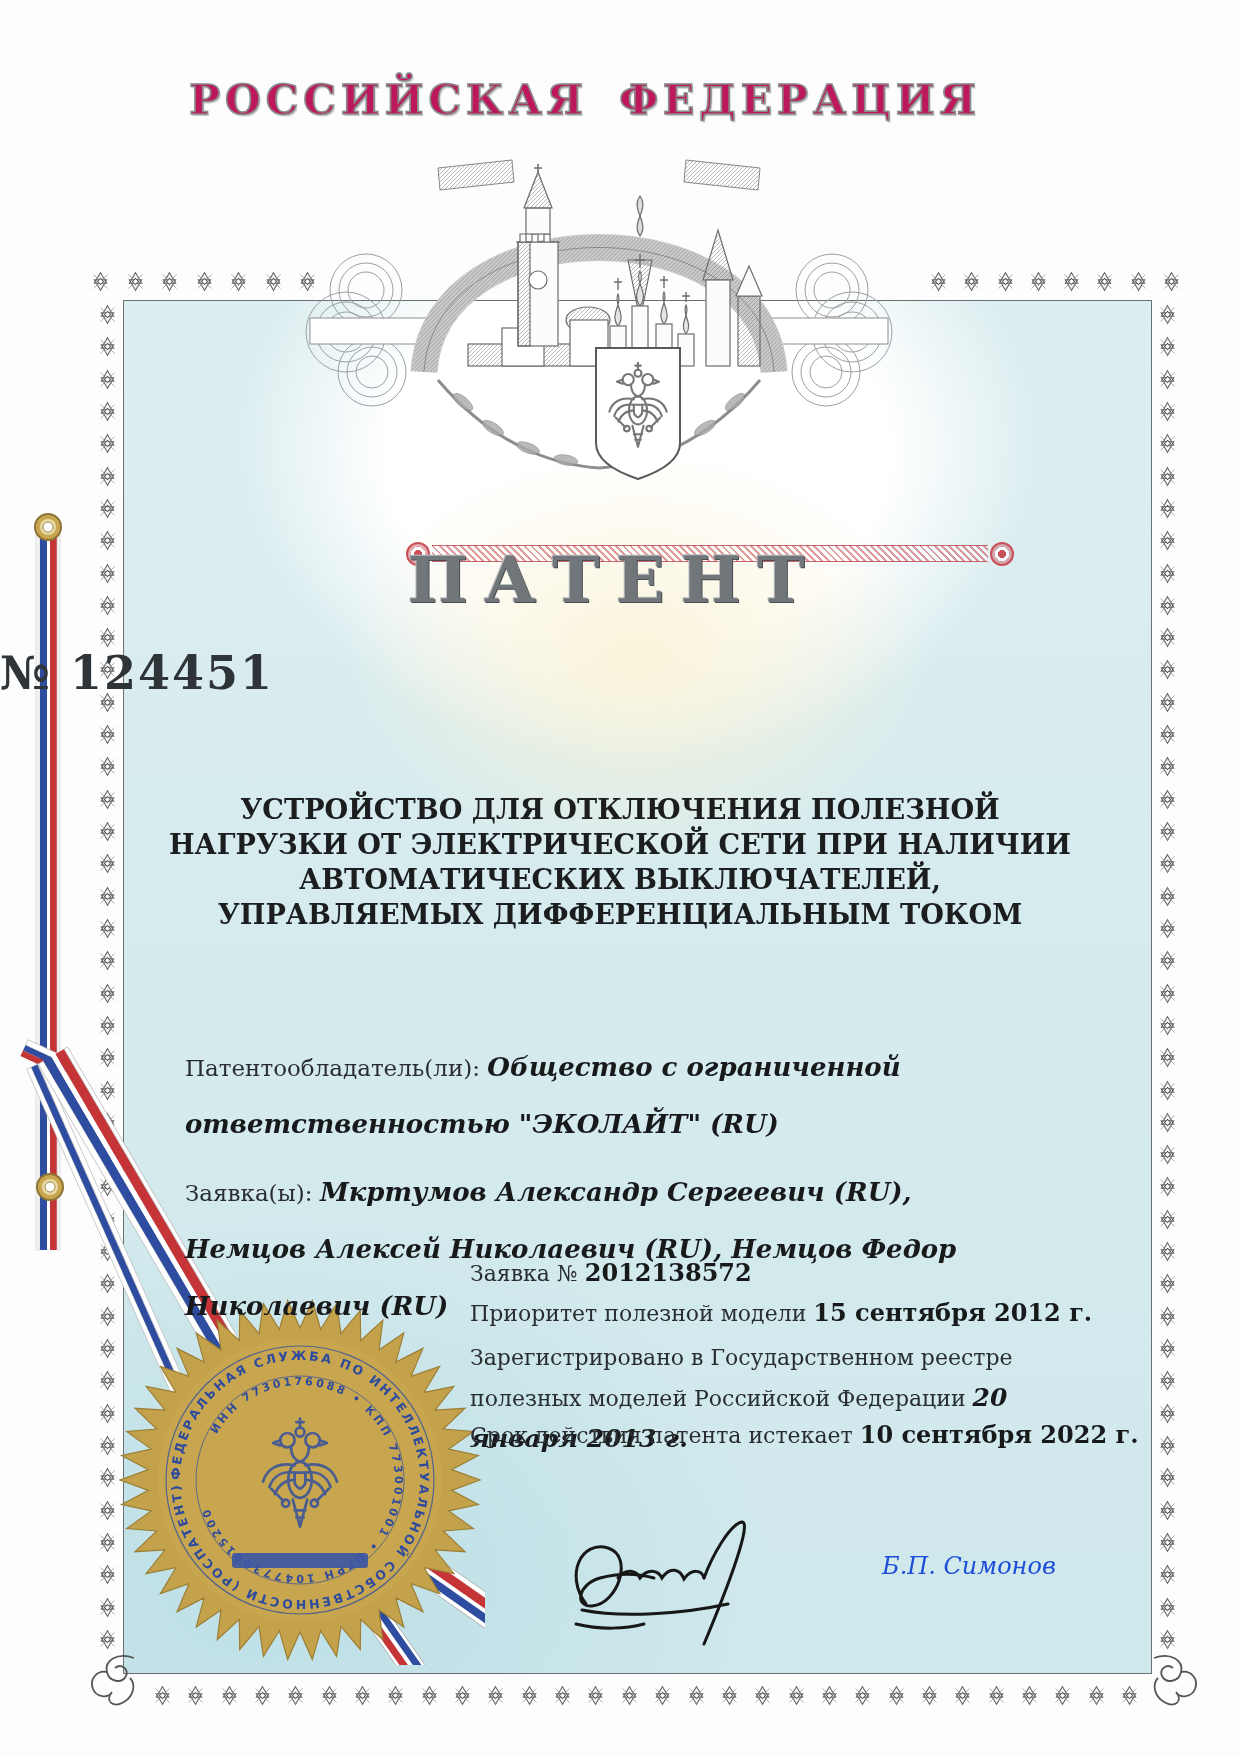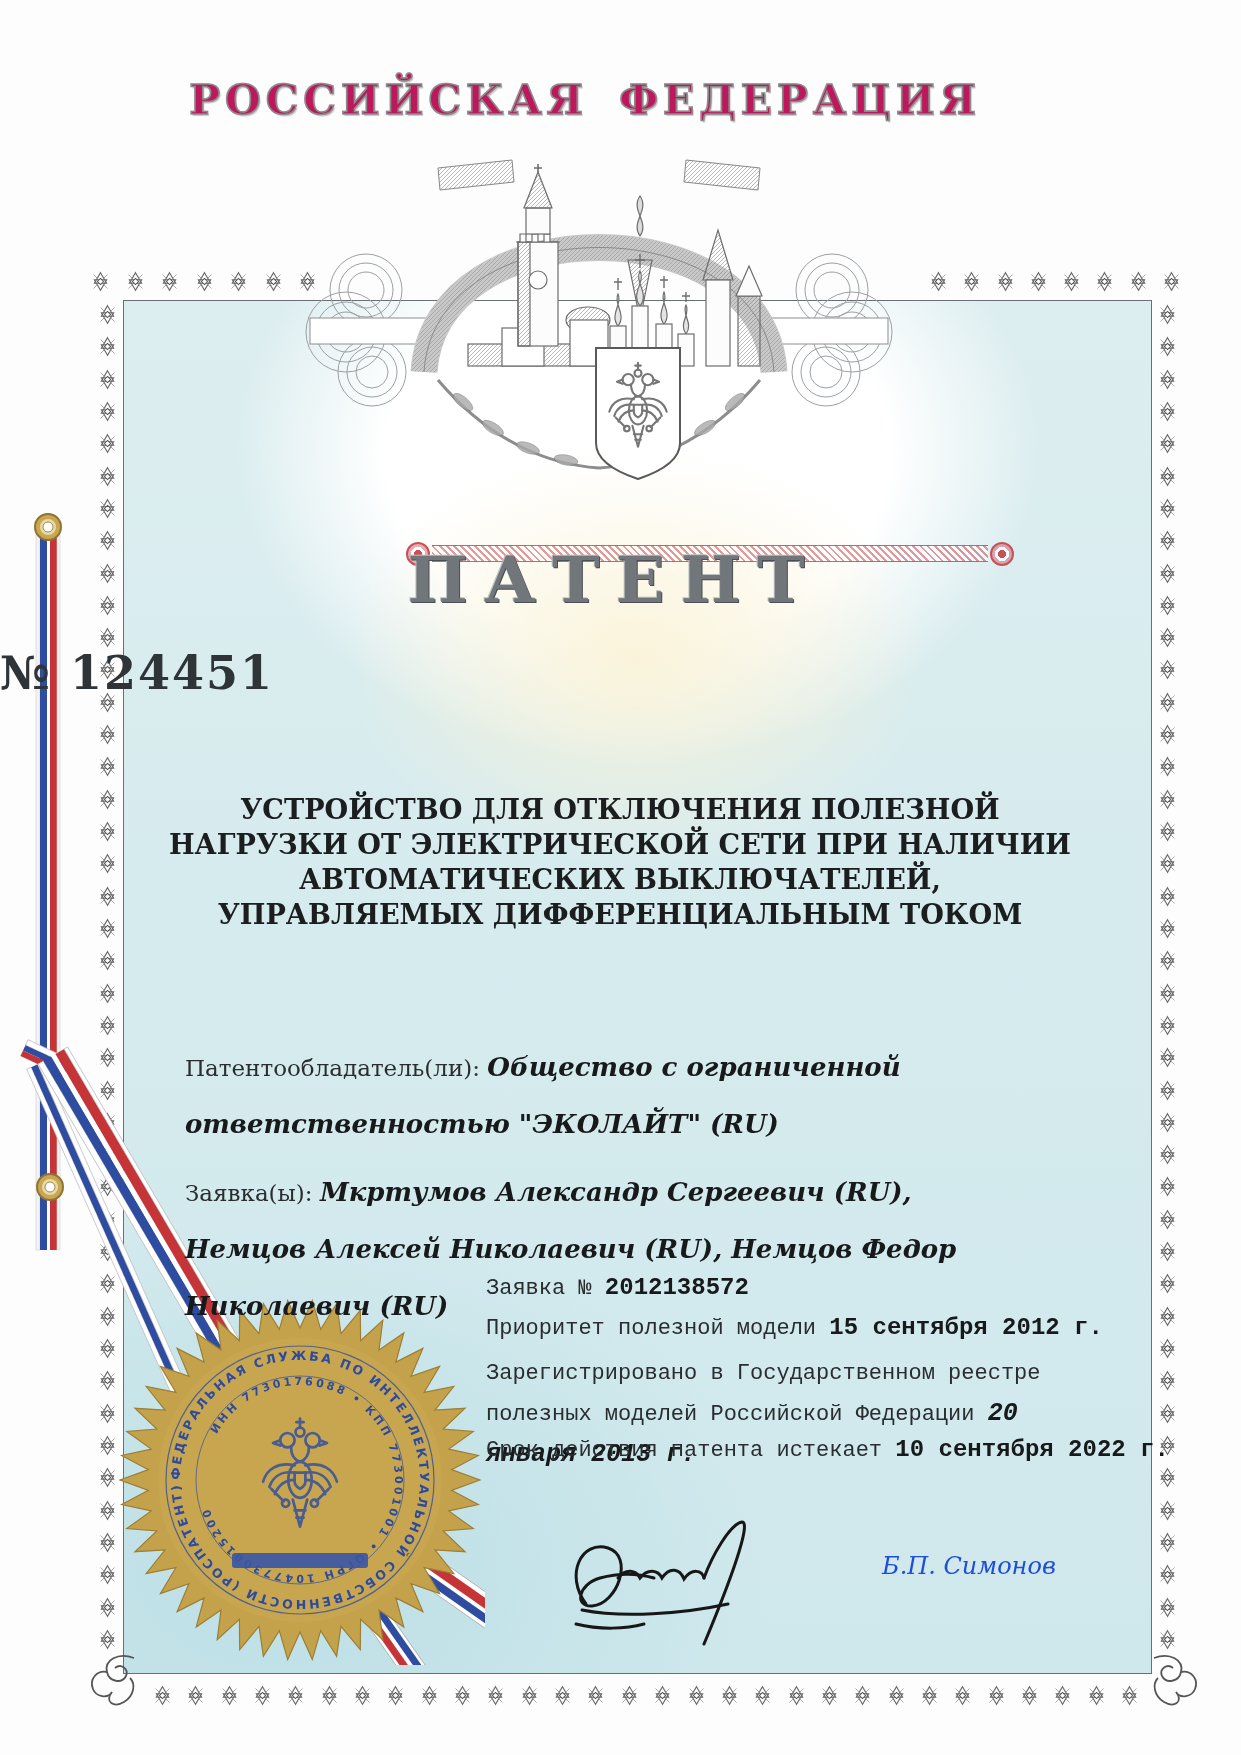--- a/index.html
+++ b/index.html
@@ -45,21 +45,21 @@
     font-size:23px;font-weight:bold;letter-spacing:3px;color:#3d464d;}
   .patent-num{position:absolute;left:0;top:646px;width:1228px;text-align:left;
     font-size:46px;font-weight:bold;color:#2f3439;letter-spacing:2px;}
   
   .title{position:absolute;left:128px;top:792px;width:984px;text-align:center;
     font-size:28px;font-weight:bold;line-height:35px;color:#1b1d1f;transform:scaleX(.97);}
   
   .holder,.authors{position:absolute;left:185px;width:810px;font-size:23px;line-height:56px;color:#2a2d30;}
   .holder{top:1016px;} .authors{top:1141px;}
   .v-bi{font-weight:bold;font-style:italic;font-size:26px;color:#17191b;}
-  .appblock p{position:absolute;left:470px;margin:16px;font-size:22px;color:#2a2d30;font-family:Liberation Mono, monospace;}
+  .appblock p{position:absolute;left:470px;margin:0;font-size:22px;color:#2a2d30;}
   .l-app{top:1258px;} .l-pri{top:1298px;} .l-reg{top:1338px;width:590px;line-height:40px;} .l-exp{top:1420px;}
   .v-b{font-weight:bold;font-size:24px;color:#17191b;}
   .v-bi2{font-weight:bold;font-style:italic;font-size:25px;color:#17191b;}
   
   .sigtitle{position:absolute;left:604px;top:1458px;font-style:italic;font-size:21px;line-height:31px;color:#25282b;}
   .signame{position:absolute;left:882px;top:1552px;font-style:italic;font-size:24px;color:#1d4ed8;}
   .signature{position:absolute;left:552px;top:1512px;width:240px;height:140px;}
   .ribbon-layer,.seal-layer{position:absolute;left:0;top:0;pointer-events:none;}
 </style>
 </head>

